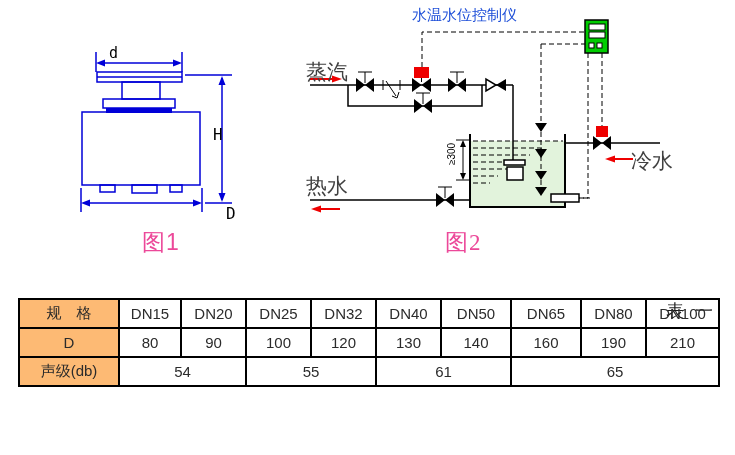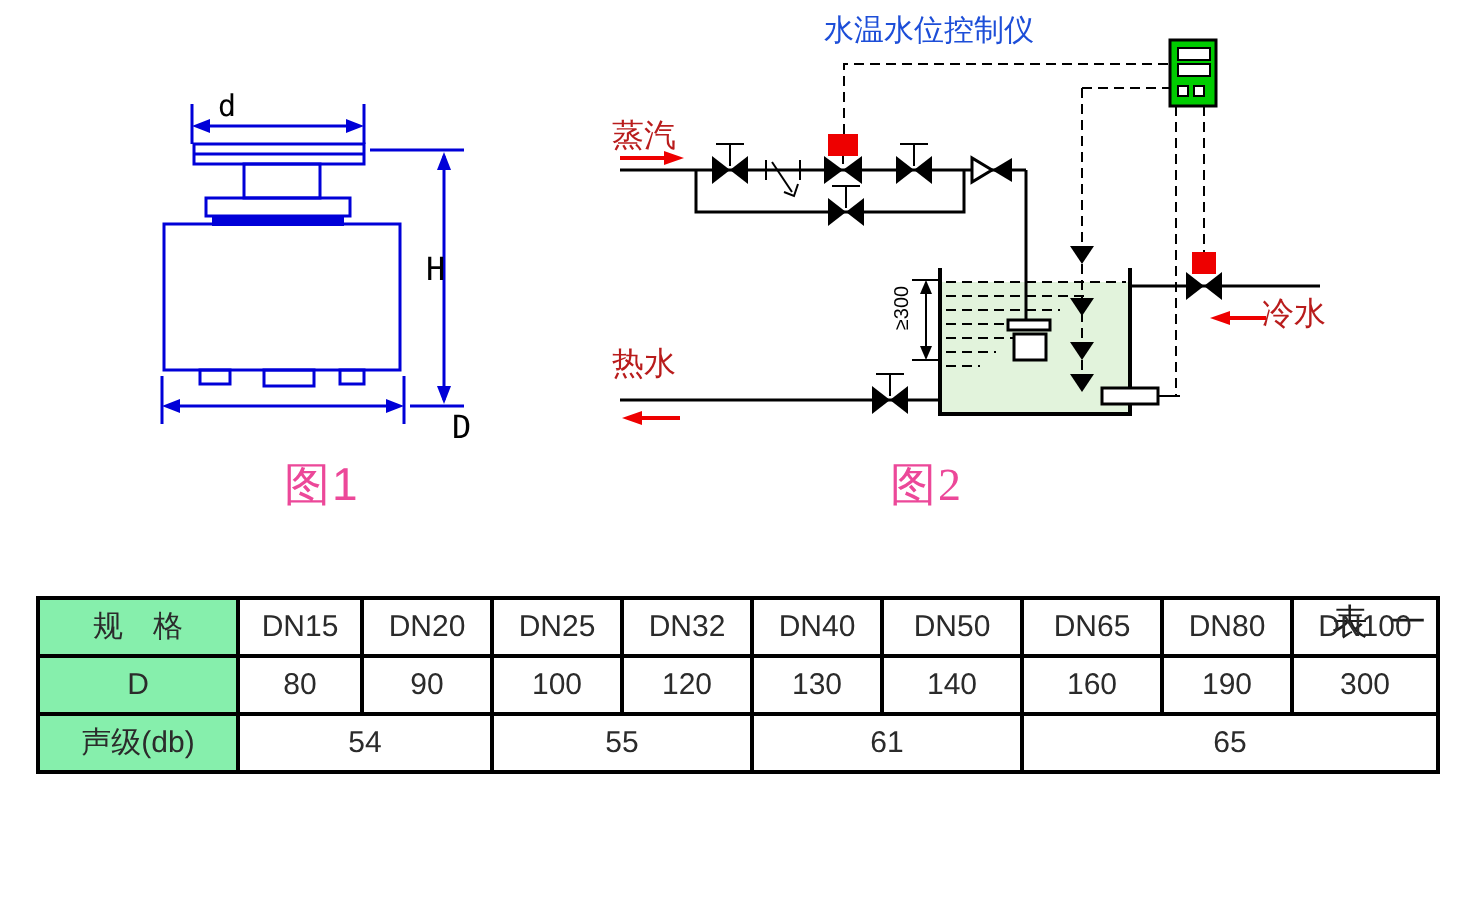--- a/index.html
+++ b/index.html
@@ -1,28 +1,28 @@
 <!DOCTYPE html>
 <html><head>
 <meta charset="utf-8">
 <style>
   html,body{margin:0;padding:0;background:#fff;}
   body{font-family:"Liberation Sans","DejaVu Sans",sans-serif;color:#1a1a1a;}
   .canvas{position:relative;width:735px;height:455px;background:#fff;overflow:hidden;}
   .abs{position:absolute;}
   .dimletter{font-family:"DejaVu Sans Mono","Liberation Mono",monospace;color:#000;}
   .figcap{font-size:23px;color:#ec4899;letter-spacing:1px;}
-  .cnlabel{font-size:16px;color:#b91c1c;}
+  .cnlabel{font-size:21px;color:#404040;}
   .ctrl-label{font-size:15px;color:#1d4ed8;}
   .depth{font-size:10px;color:#000;transform:rotate(-90deg);transform-origin:center;text-align:center;}
   .tabletitle{font-size:18px;color:#1a1a1a;letter-spacing:3px;}
   table.spec{border-collapse:collapse;table-layout:fixed;width:700px;}
   table.spec th,table.spec td{border:2px solid #000;text-align:center;vertical-align:middle;
      font-size:15px;font-weight:normal;color:#2b2b2b;padding:0;height:27px;overflow:hidden;white-space:nowrap;}
-  table.spec th{background:#86efac;}
+  table.spec th{background:#fdba74;}
   .notecell{font-size:15px;}
   svg{position:absolute;overflow:visible;}
   .k{stroke:#000;stroke-width:1.5;fill:none;}
   .k1{stroke:#000;stroke-width:1;fill:none;}
   .kd{stroke:#000;stroke-width:1;fill:none;stroke-dasharray:5 3;}
   .kf{fill:#000;stroke:none;}
   .b{stroke:#0000d8;stroke-width:1.5;fill:none;}
   .bf{fill:#0000d8;stroke:none;}
   .wht{fill:#fff;stroke:#000;stroke-width:1.5;}
 </style>
@@ -244,21 +244,21 @@
       <tr>
         <th>D</th>
         <td>80</td>
         <td>90</td>
         <td>100</td>
         <td>120</td>
         <td>130</td>
         <td>140</td>
         <td>160</td>
         <td>190</td>
-        <td>300</td>
+        <td>210</td>
       </tr>
       <tr>
         <th>声级(db)</th>
         <td colspan="2">54</td>
         <td colspan="2">55</td>
         <td colspan="2">61</td>
         <td colspan="3">65</td>
       </tr>
     </tbody>
   </table>

